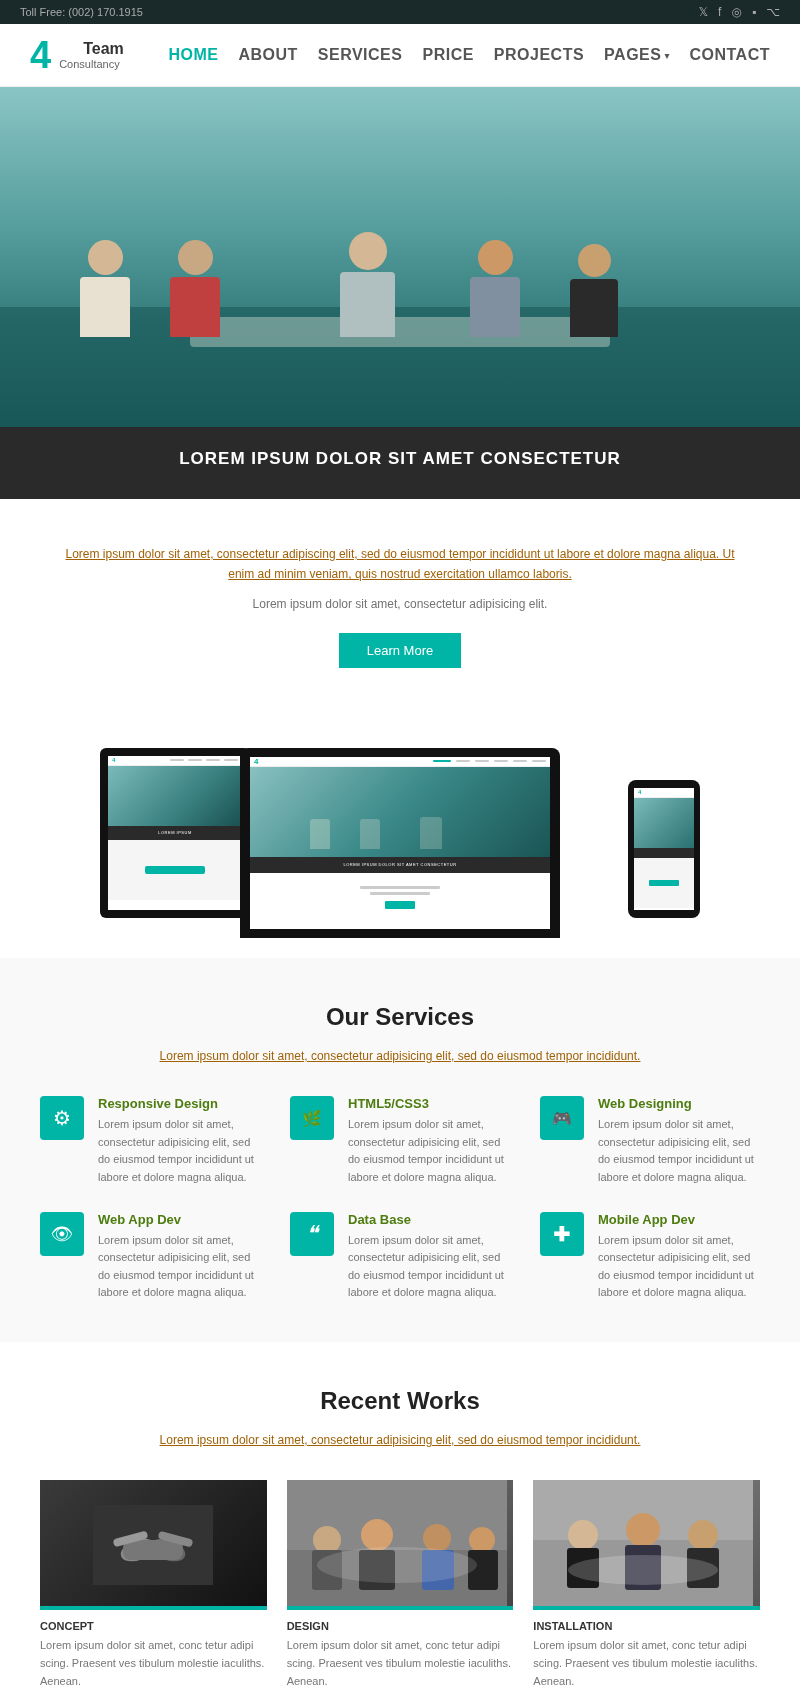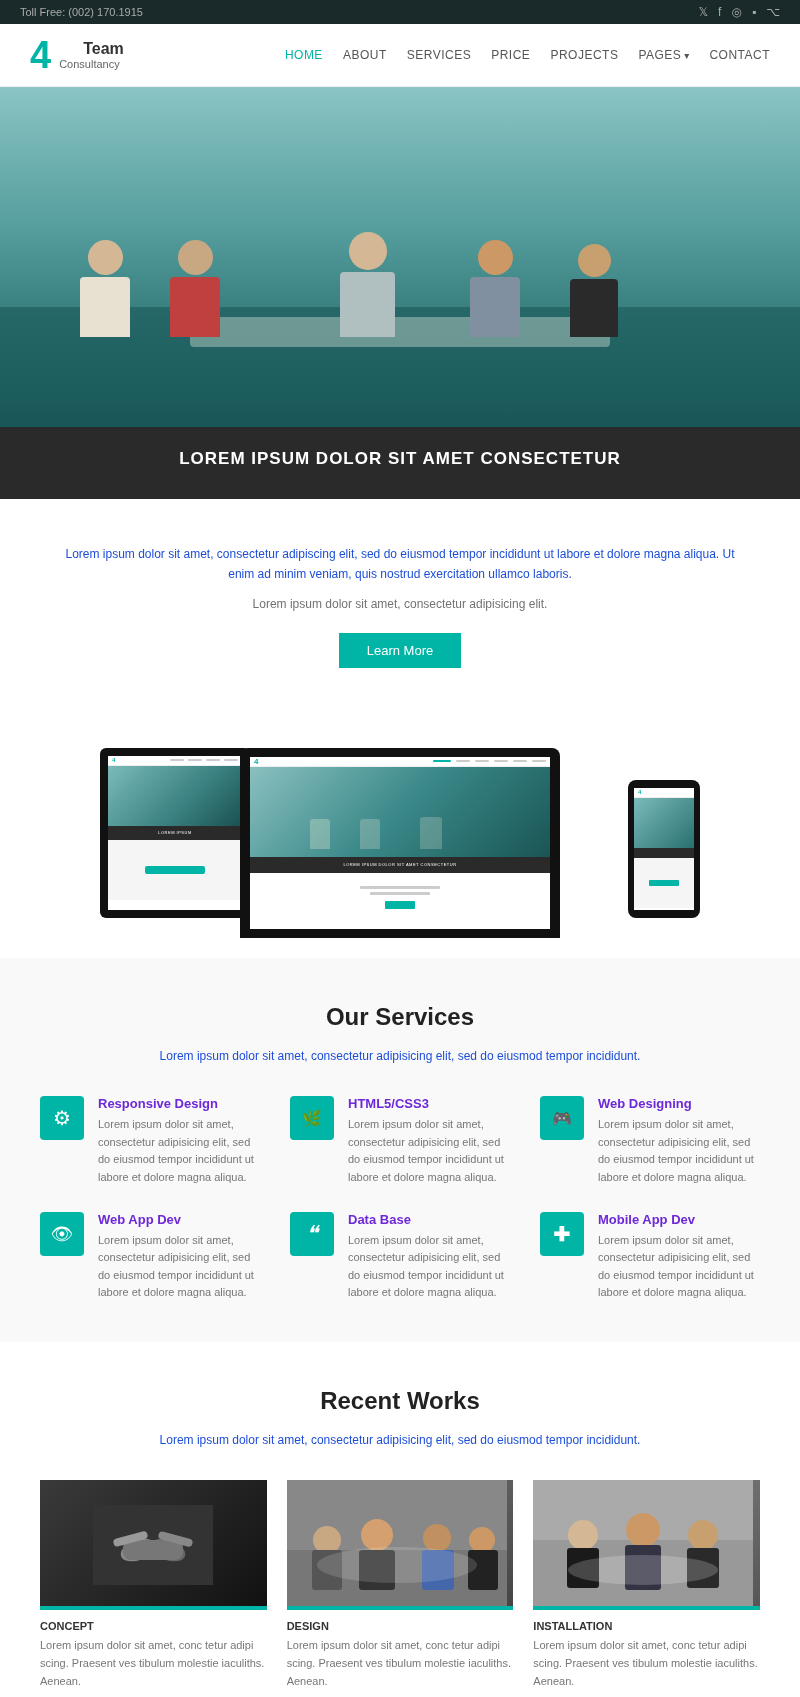--- a/index.html
+++ b/index.html
@@ -33,22 +33,22 @@
       font-weight: bold;
       color: #00b5a5;
       line-height: 1;
     }
     .logo-text { display: flex; flex-direction: column; }
     .logo-team { font-size: 16px; font-weight: bold; color: #333; margin-left: 24px; }
     .logo-consultancy { font-size: 11px; color: #666; }
     nav { display: flex; gap: 20px; align-items: center; }
     nav a {
       text-decoration: none;
-      font-size: 12px;
-      font-weight: normal;
+      font-size: 16px;
+      font-weight: bold;
       color: #555;
       text-transform: uppercase;
       letter-spacing: 0.5px;
     }
     nav a.active { color: #00b5a5; }
     .nav-pages { display: flex; align-items: center; gap: 3px; }
     .nav-pages span { font-size: 10px; color: #555; }
 
     
     .hero {
@@ -92,23 +92,24 @@
       padding: 45px 60px 30px;
     }
     .section-title {
       font-size: 24px;
       font-weight: bold;
       color: #222;
       margin-bottom: 15px;
     }
     .section-desc {
       font-size: 12px;
-      color: #1d4ed8;
+      color: #a16207;
       line-height: 1.7;
       margin-bottom: 12px;
+      text-decoration: underline;
     }
     .section-desc2 {
       font-size: 12px;
       color: #737373;
       margin-bottom: 22px;
     }
     .btn-learn {
       background: #00b5a5;
       color: #fff;
       border: none;
@@ -145,21 +146,21 @@
       display: flex;
       align-items: center;
       justify-content: center;
       flex-shrink: 0;
       color: #fff;
       font-size: 20px;
     }
     .service-content h4 {
       font-size: 13px;
       font-weight: bold;
-      color: #6d28d9;
+      color: #4d7c0f;
       margin-bottom: 5px;
     }
     .service-content p {
       font-size: 11px;
       color: #777;
       line-height: 1.6;
     }
 
     
     .section-works {

